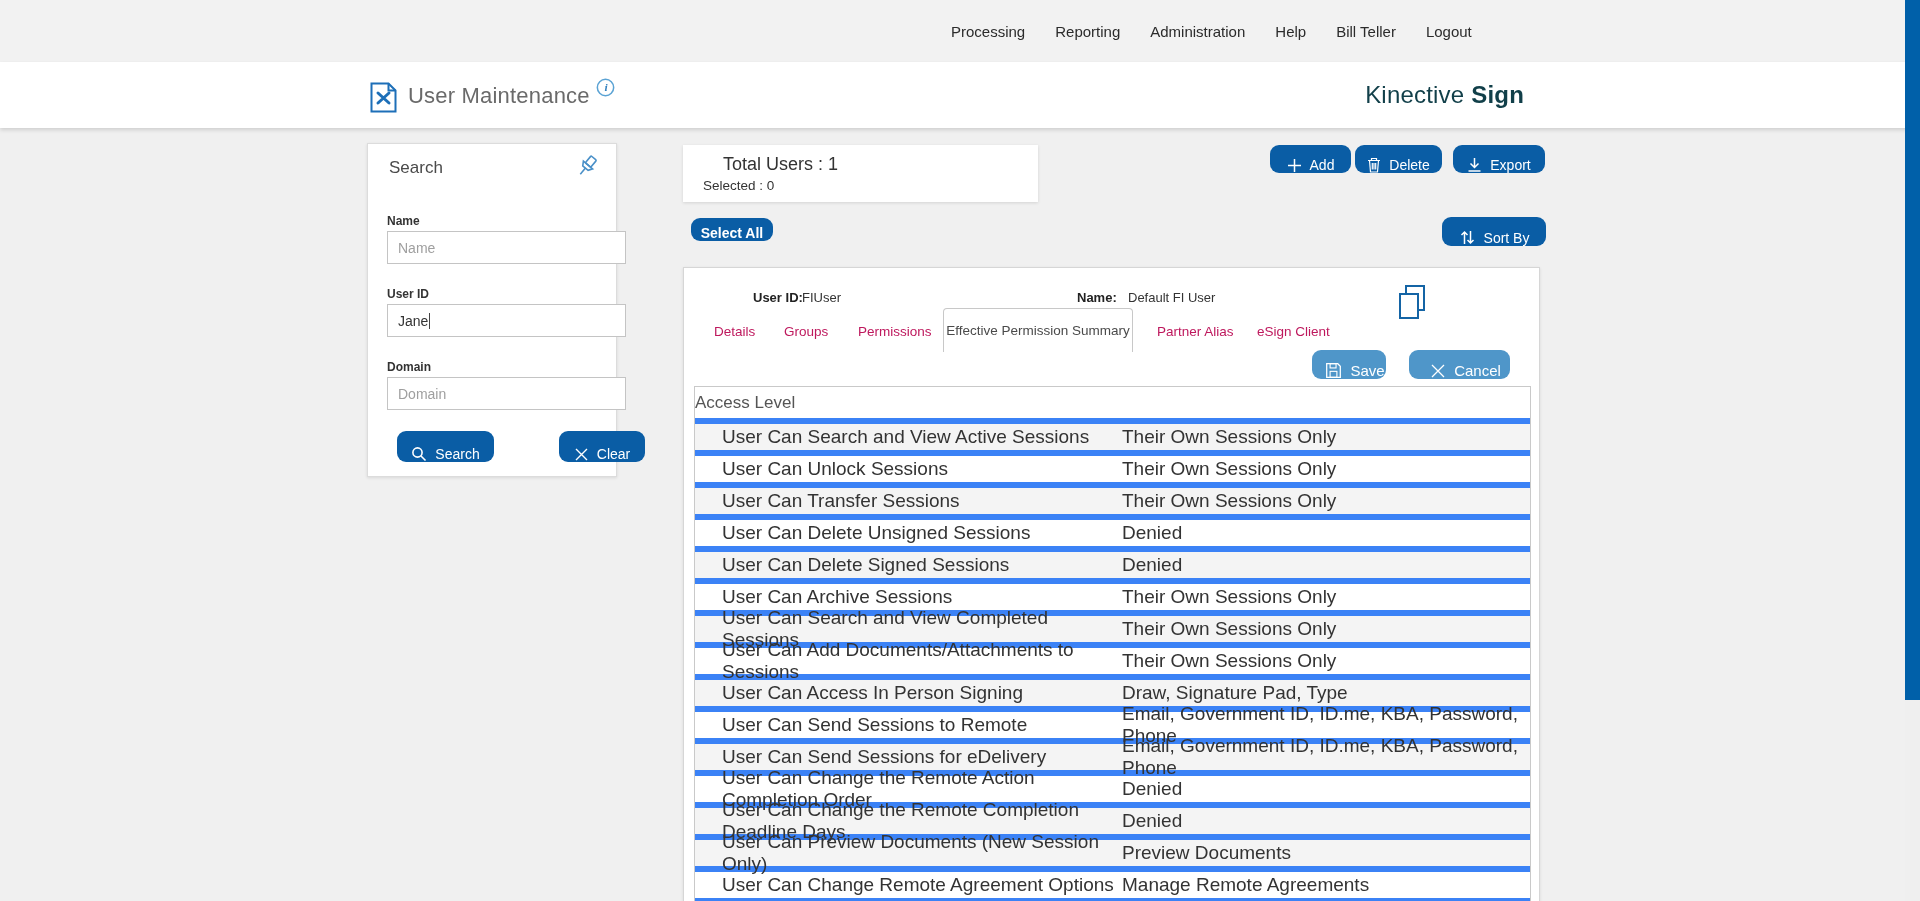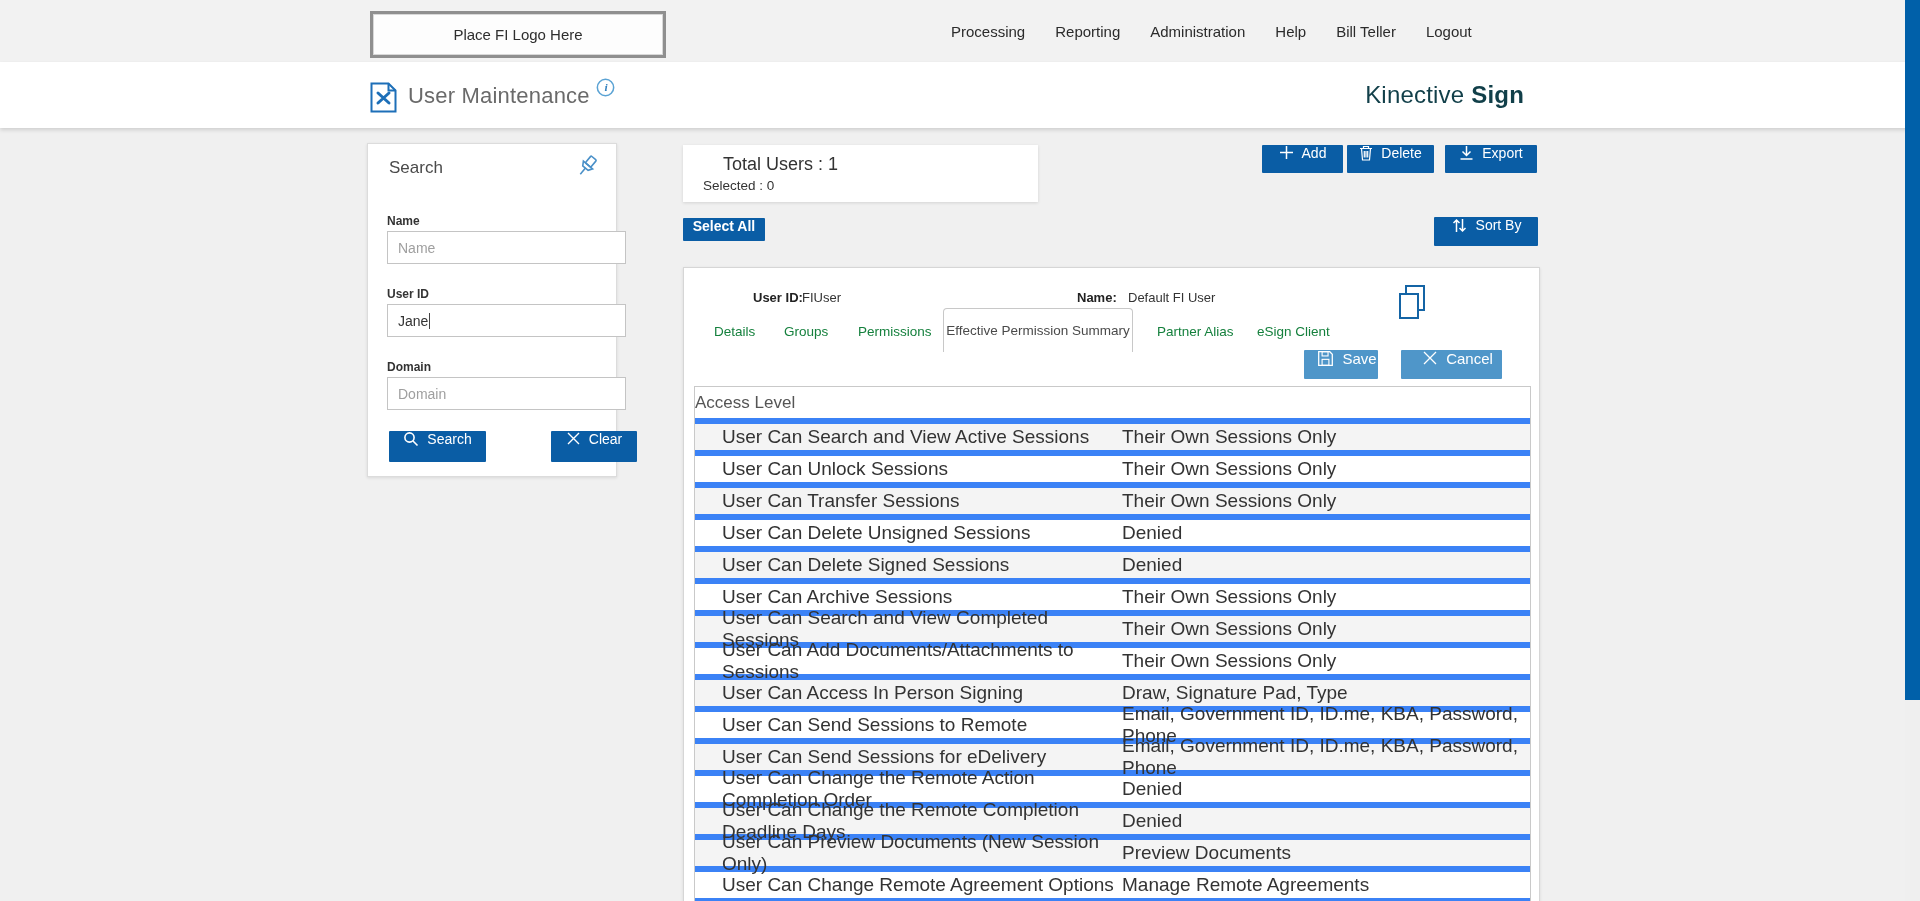--- a/index.html
+++ b/index.html
@@ -19,22 +19,22 @@
   .pagehead { position:absolute; left:0; top:62px; width:1920px; height:66px; background:#ffffff;
     box-shadow:0 2px 4px rgba(0,0,0,.14); z-index:2; }
   .doc-icon { position:absolute; left:370px; top:20px; width:27px; height:31px; }
   .page-title { position:absolute; left:408px; top:21px; font-size:22px; color:#6a6a6a; letter-spacing:.2px; }
   .info-icon { position:absolute; left:596px; top:16px; width:19px; height:19px; }
   .brand { position:absolute; right:396px; top:19px; font-size:24px; color:#113f49; letter-spacing:.2px; }
   .brand b { font-weight:700; }
 
   
   .card { position:absolute; background:#fff; border:1px solid #dcdcdc; box-shadow:0 1px 3px rgba(0,0,0,.10); }
-  .btn { display:flex; align-items:flex-start; justify-content:center; gap:8px; background:#0a5da5;
-    color:#fff; font-size:14px; border:none; cursor:pointer; border-radius:1px; position:absolute; }
+  .btn { display:flex; align-items:flex-end; justify-content:center; gap:8px; background:#0a5da5;
+    color:#fff; font-size:14px; border:none; cursor:pointer; border-radius:9px; position:absolute;margin-left:8px; }
   .btn svg { flex:0 0 auto; }
   .btn.light { background:#4f96c9; font-size:15px;padding-left:12px; }
 
   
   .search-card { left:367px; top:143px; width:250px; height:334px; }
   .search-title { position:absolute; left:21px; top:14px; font-size:17px; color:#4a4a4a; }
   .pin { position:absolute; right:14px; top:9px; width:28px; height:28px; cursor:pointer; }
   .fld-label { position:absolute; left:19px; font-size:12px; font-weight:bold; color:#333; }
   .fld { position:absolute; left:19px; width:239px; height:33px; border:1px solid #c4c4c4; background:#fff;
     font-size:14px; padding:0 10px; color:#333; font-family:inherit; }
@@ -50,21 +50,21 @@
   
   .main-card { left:683px; top:267px; width:857px; height:700px; border-color:#d6d6d6; }
   .uid-row { position:absolute; left:0; top:22px; width:100%; font-size:13px; }
   .uid-row .lab { font-weight:bold; color:#222; }
   .uid-row .l1 { position:absolute; left:69px; }
   .uid-row .v1 { position:absolute; left:118px; }
   .uid-row .l2 { position:absolute; left:393px; }
   .uid-row .v2 { position:absolute; left:444px; }
   .copy-icon { position:absolute; left:712px; top:16px; width:32px; height:38px; cursor:pointer; }
 
-  .tab-link { position:absolute; top:56px; font-size:13.5px; color:#15803d; cursor:pointer; white-space:nowrap; }
+  .tab-link { position:absolute; top:56px; font-size:13.5px; color:#be185d; cursor:pointer; white-space:nowrap; }
   .tab-active { position:absolute; left:259px; top:40px; width:190px; height:44px; background:#fff;
     border:1px solid #c8c8c8; border-bottom:none; border-radius:4px 4px 0 0;
     display:flex; align-items:center; justify-content:center; font-size:13.5px; color:#4a4a4a; cursor:pointer; }
 
   .btn-save   { left:620px; top:82px; width:74px;  height:29px; }
   .btn-cancel { left:717px; top:82px; width:101px; height:29px; }
 
   
   .ptable { position:absolute; left:10px; top:118px; width:837px; border:1px solid #c9c9c9; background:#fff; }
   .phead { display:flex; height:31px; align-items:center; font-size:17px; color:#555; }
@@ -79,23 +79,20 @@
   
   .scroll-track { position:absolute; right:0; top:0; width:15px; height:901px; background:#efefef; z-index:5; }
   .scroll-thumb { position:absolute; left:0; top:0; width:15px; height:700px; background:#0060a9; cursor:pointer; }
 </style>
 </head>
 <body>
 
 <div class="page">
 
   <div class="topbar">
-    <div class="logo-box">
-      <span>Place FI Logo Here</span>
-    </div>
     <nav class="mainnav">
       <a>Processing</a>
       <a>Reporting</a>
       <a>Administration</a>
       <a>Help</a>
       <a>Bill Teller</a>
       <a>Logout</a>
     </nav>
   </div>
 

